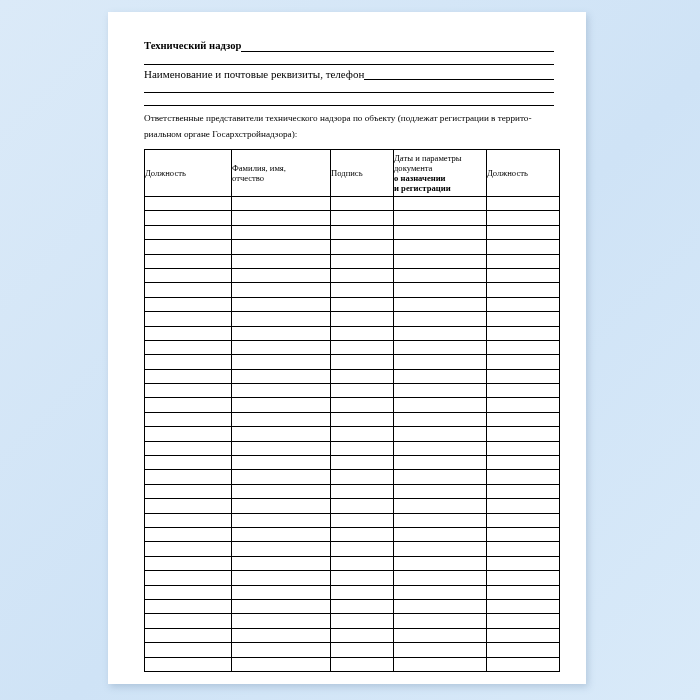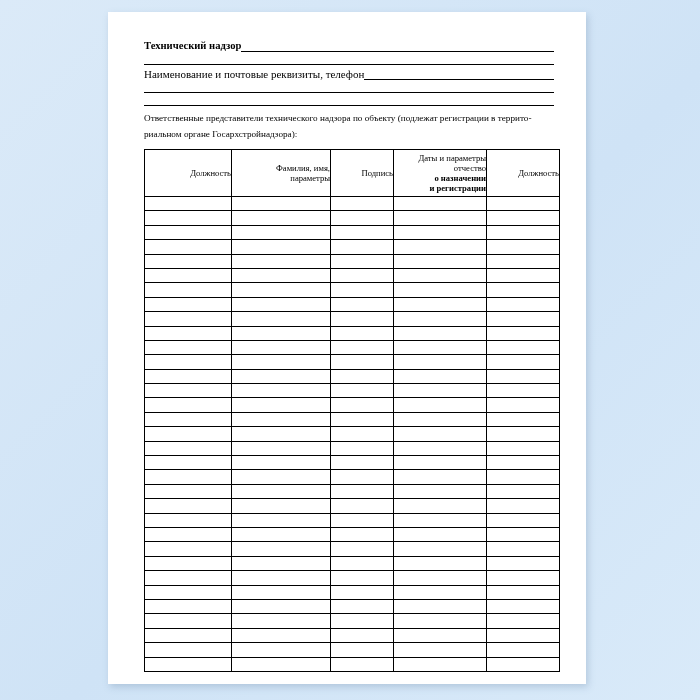--- a/index.html
+++ b/index.html
@@ -84,21 +84,21 @@
   table.grid th, table.grid td {
     border: 1px solid #000;
     padding: 0;
   }
   table.grid th {
     font-weight: normal;
     font-size: 8.6px;
     line-height: 10px;
     height: 46px;
     vertical-align: middle;
-    text-align: right;
+    text-align: left;
   }
   table.grid th .hb {
     font-weight: bold;
     display: block;
   }
   table.grid td {
     height: 13.4px;
   }
   .c1 { width: 86px; }
   .c2 { width: 98px; }
@@ -139,26 +139,26 @@
     </div>
 
     <div class="para">Ответственные представители технического надзора по объекту (подлежат регистрации в террито-риальном органе Госархстройнадзора):</div>
 
     <table class="grid">
       <thead>
         <tr>
           <th class="c1">Должность</th>
           <th class="c2">
             <span>Фамилия, имя,</span><br>
-            <span>параметры</span>
+            <span>отчество</span>
           </th>
           <th class="c3">Подпись</th>
           <th class="c4">
             <span>Даты и параметры</span><br>
-            <span>отчество</span><br>
+            <span>документа</span><br>
             <span class="hb">о назначении</span>
             <span class="hb">и регистрации</span>
           </th>
           <th class="c5">Должность</th>
         </tr>
       </thead>
       <tbody id="grid-body">
           <tr>
             <td class="c1"></td>
             <td class="c2"></td>

